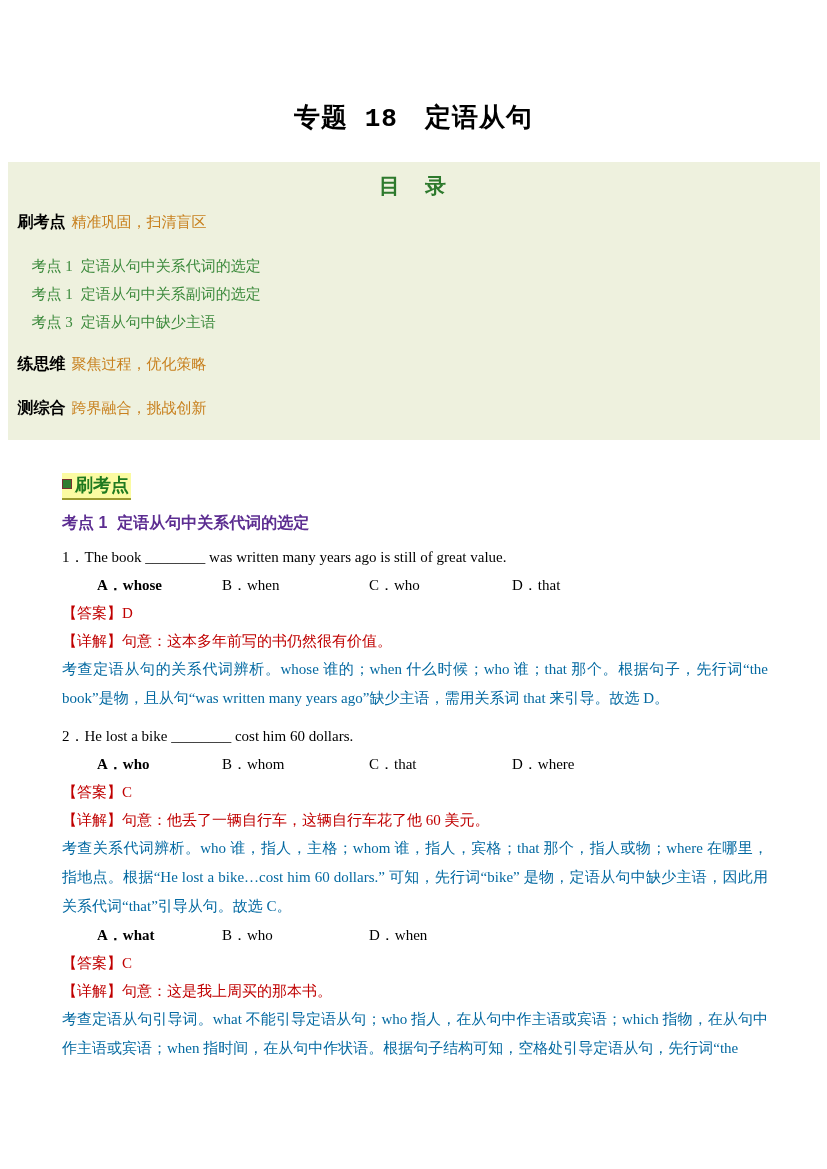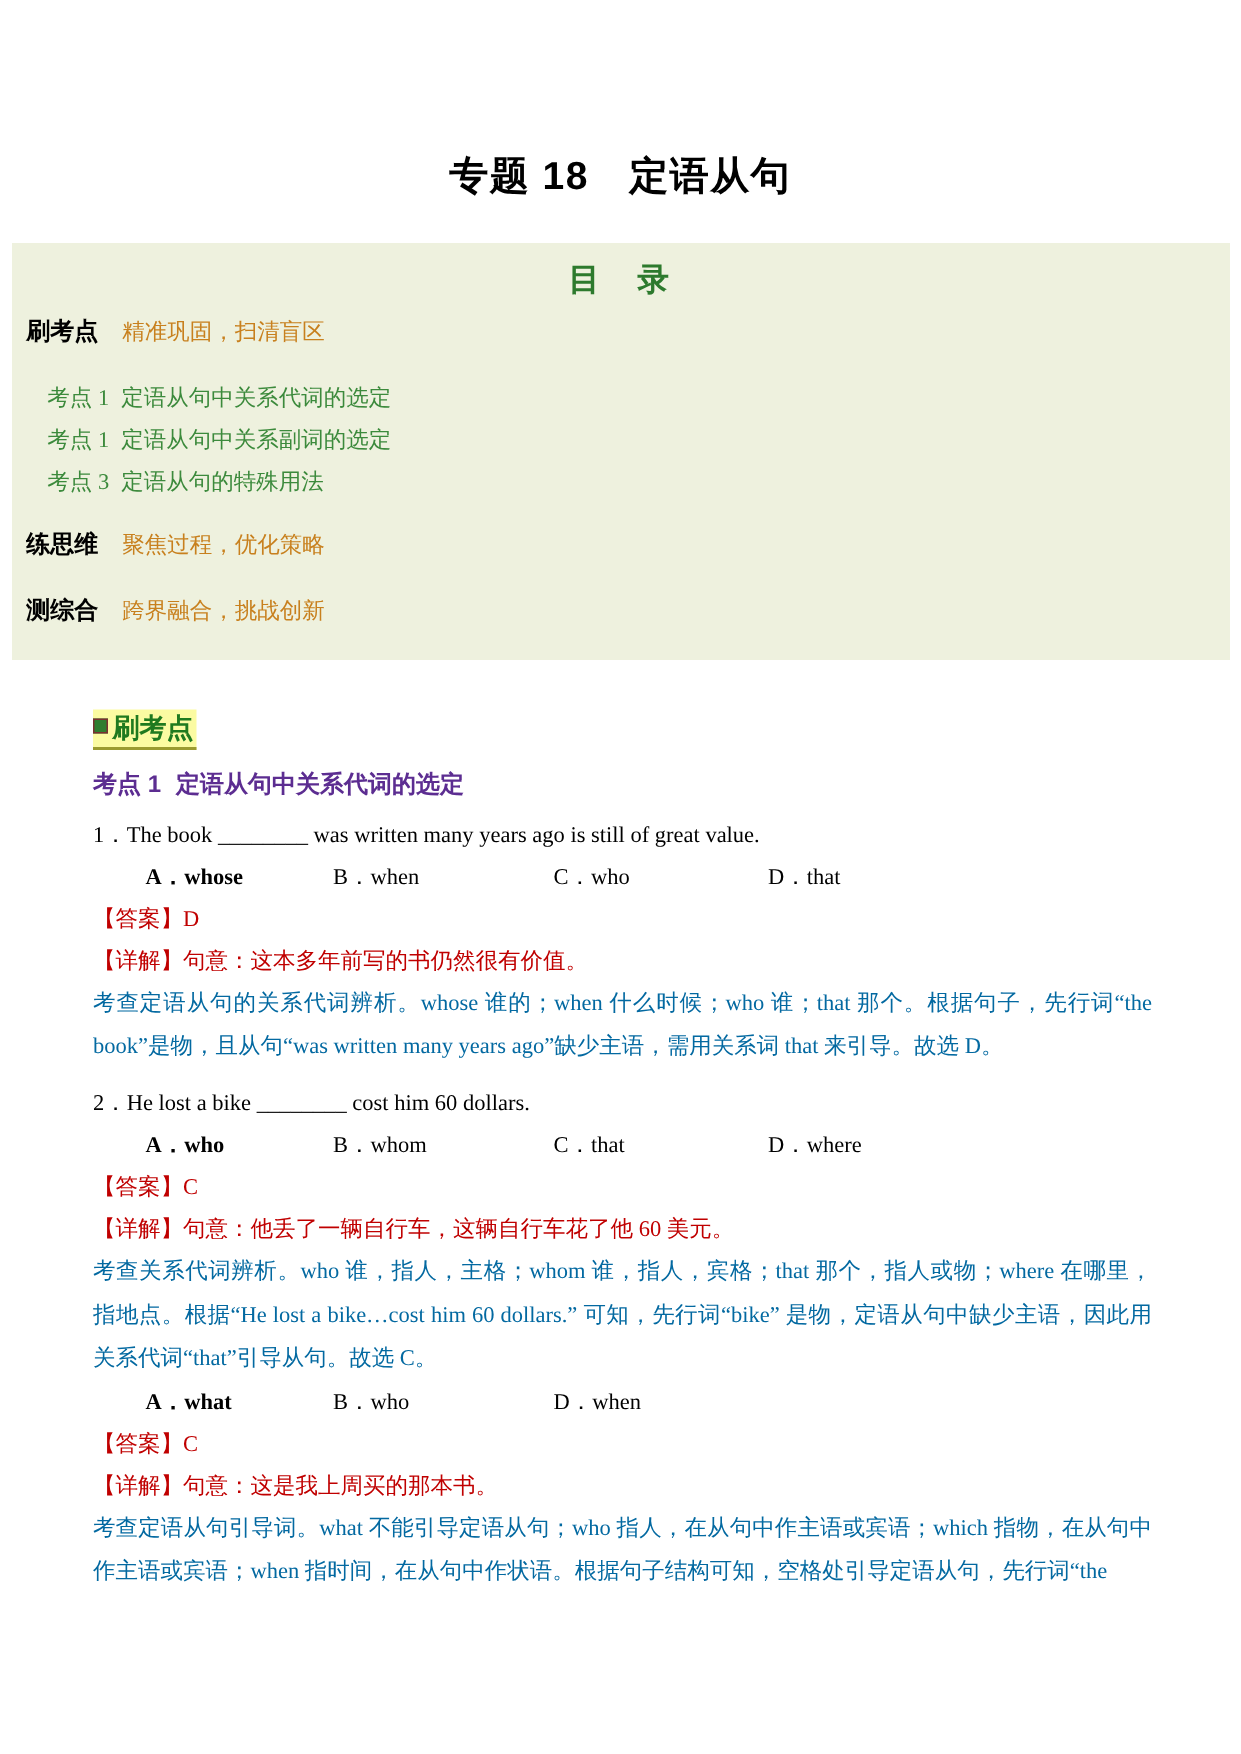--- a/index.html
+++ b/index.html
@@ -10,21 +10,21 @@
     height: 1169px;
     background: #ffffff;
     overflow: hidden;
     font-family: "Liberation Serif", "DejaVu Serif", serif;
     color: #000000;
   }
   
   .doc-title {
     padding-top: 100px;
     text-align: center;
-    font-family: Liberation Sans, sans-serif;
+    font-family: Liberation Mono, monospace;
     font-size: 26px;
     font-weight: bold;
     color: #000000;
     letter-spacing: 1px;
   }
   
   .toc-box {
     margin: 27px auto 0;
     width: 812px;
     background: #eef1de;
@@ -44,21 +44,21 @@
     line-height: 27px;
     font-size: 16px;
   }
   .toc-section .sec-label {
     font-family: "Liberation Sans", "DejaVu Sans", sans-serif;
     font-weight: bold;
     color: #000000;
   }
   .toc-section .sec-desc {
     color: #c8801e;
-    margin-left: 16px;
+    margin-left: 6px;
     font-size: 15px;
   }
   .toc-items { margin: 16px 0 6px 24px; }
   .toc-item {
     line-height: 28px;
     font-size: 15px;
     color: #3c8a3c;
   }
   .toc-item .item-num { margin-right: 8px; }
   .toc-gap1 { margin-top: 14px; }
@@ -143,21 +143,21 @@
     </div>
 
     <div class="toc-items">
       <div class="toc-item">
         <span class="item-num">考点 1</span><span>定语从句中关系代词的选定</span>
       </div>
       <div class="toc-item">
         <span class="item-num">考点 1</span><span>定语从句中关系副词的选定</span>
       </div>
       <div class="toc-item">
-        <span class="item-num">考点 3</span><span>定语从句的特殊用法</span>
+        <span class="item-num">考点 3</span><span>定语从句中缺少主语</span>
       </div>
     </div>
 
     <div class="toc-section toc-gap1">
       <span class="sec-label">练思维</span><span class="sec-desc">聚焦过程，优化策略</span>
     </div>
 
     <div class="toc-section toc-gap2">
       <span class="sec-label">测综合</span><span class="sec-desc">跨界融合，挑战创新</span>
     </div>

